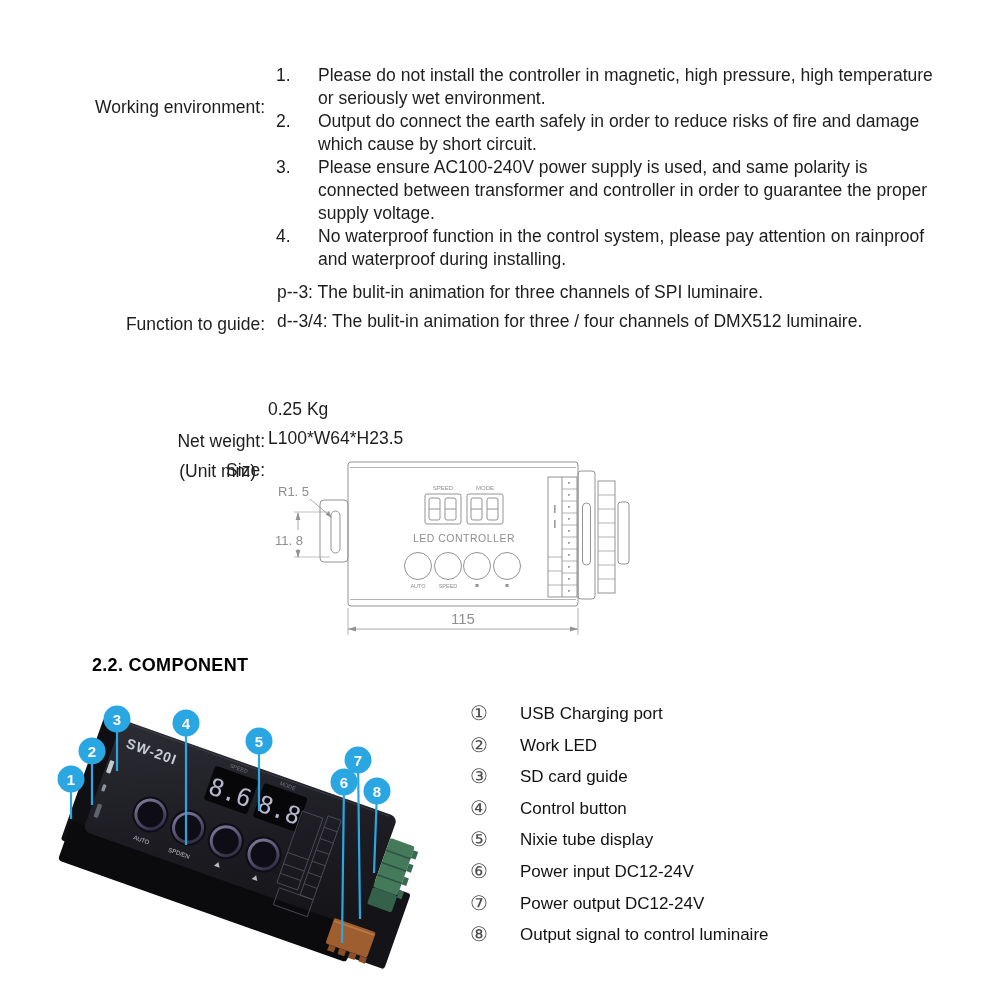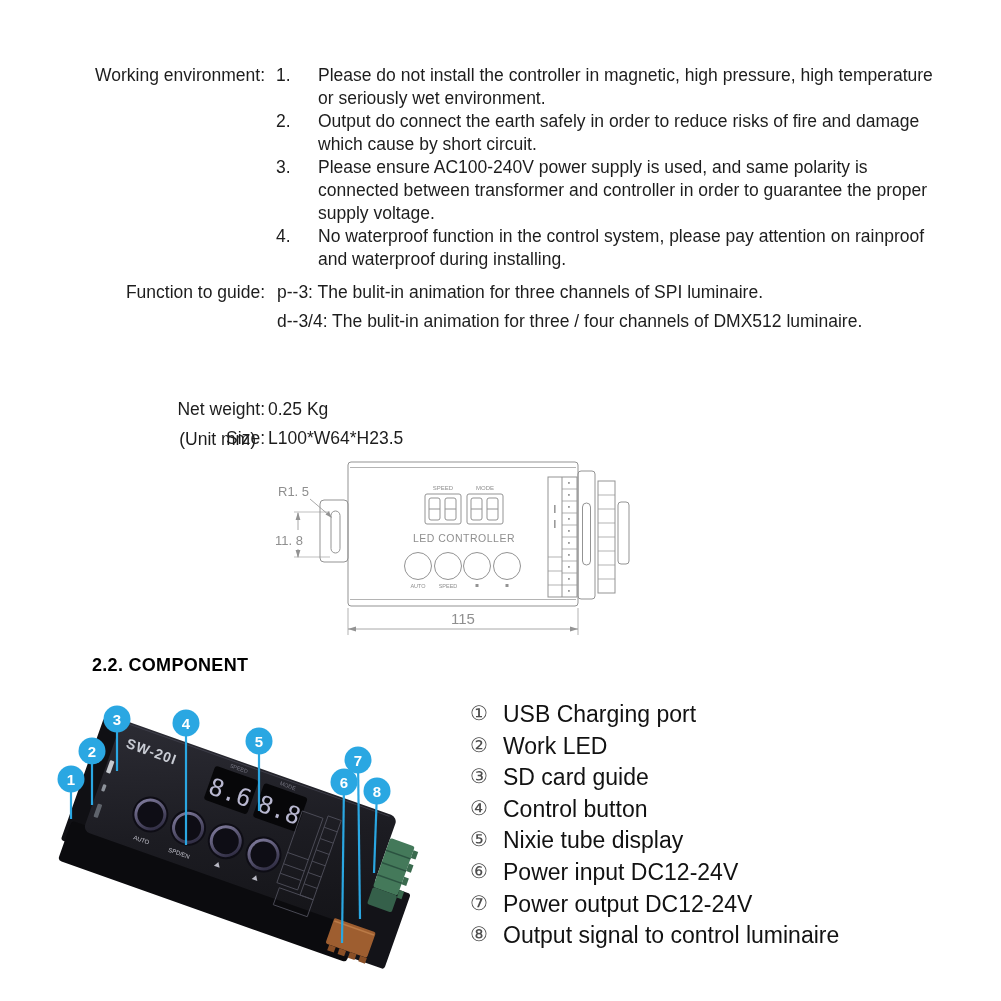--- a/index.html
+++ b/index.html
@@ -4,21 +4,21 @@
 <style>
   * { margin:0; padding:0; box-sizing:border-box; }
   html,body { background:#ffffff; }
   .doc {
     position:relative; width:1001px; height:1001px; background:#ffffff;
     font-family:"Liberation Sans", sans-serif; color:#1d1d1d; overflow:hidden;
   }
   
   .spec-label {
     position:absolute; left:0; width:265px; text-align:right;
-    font-size:17.5px; line-height:23px; color:#1d1d1d; white-space:nowrap;
+    font-size:17.5px; line-height:23px; color:#1d1d1d; white-space:nowrap;margin-top:32px;
   }
   .lbl-we   { top:64px; }
   .lbl-ftg  { top:281px;padding-left:28px; }
   .lbl-nw   { top:398px; }
   .lbl-size { top:427px; }
   .lbl-unit { top:428px; width:256px; }
   .we-list { position:absolute; left:276px; top:64px; width:668px; }
   .we-item { display:flex; font-size:17.5px; line-height:23px; color:#1d1d1d; }
   .we-item .num { width:42px; flex:none; }
   .we-item .txt { width:626px; }
@@ -34,21 +34,21 @@
     position:absolute; left:44px; top:655px;
     font-size:18px; font-weight:700; letter-spacing:0.3px; color:#000;margin-left:48px;
   }
   
   .comp-list { position:absolute; left:470px; top:702px; }
   .comp-item { display:flex; align-items:flex-start; margin-bottom:8.6px; }
   .comp-item .cnum {
     width:22px; flex:none; font-size:20px; line-height:22px; color:#4d4d4d;
   }
   .comp-item .clabel {
-    margin-left:11px; font-size:23px; line-height:22px; color:#121212; padding-top:1px; white-space:nowrap;
+    margin-left:28px; font-size:17px; line-height:22px; color:#121212; padding-top:1px; white-space:nowrap;
   }
   
   .photo { position:absolute; left:30px; top:695px; }
   svg text { font-family:"Liberation Sans", sans-serif; }
   svg .seg { font-family:"DejaVu Sans Mono", monospace; }
 </style>
 </head>
 <body>
 
 <div class="doc">

